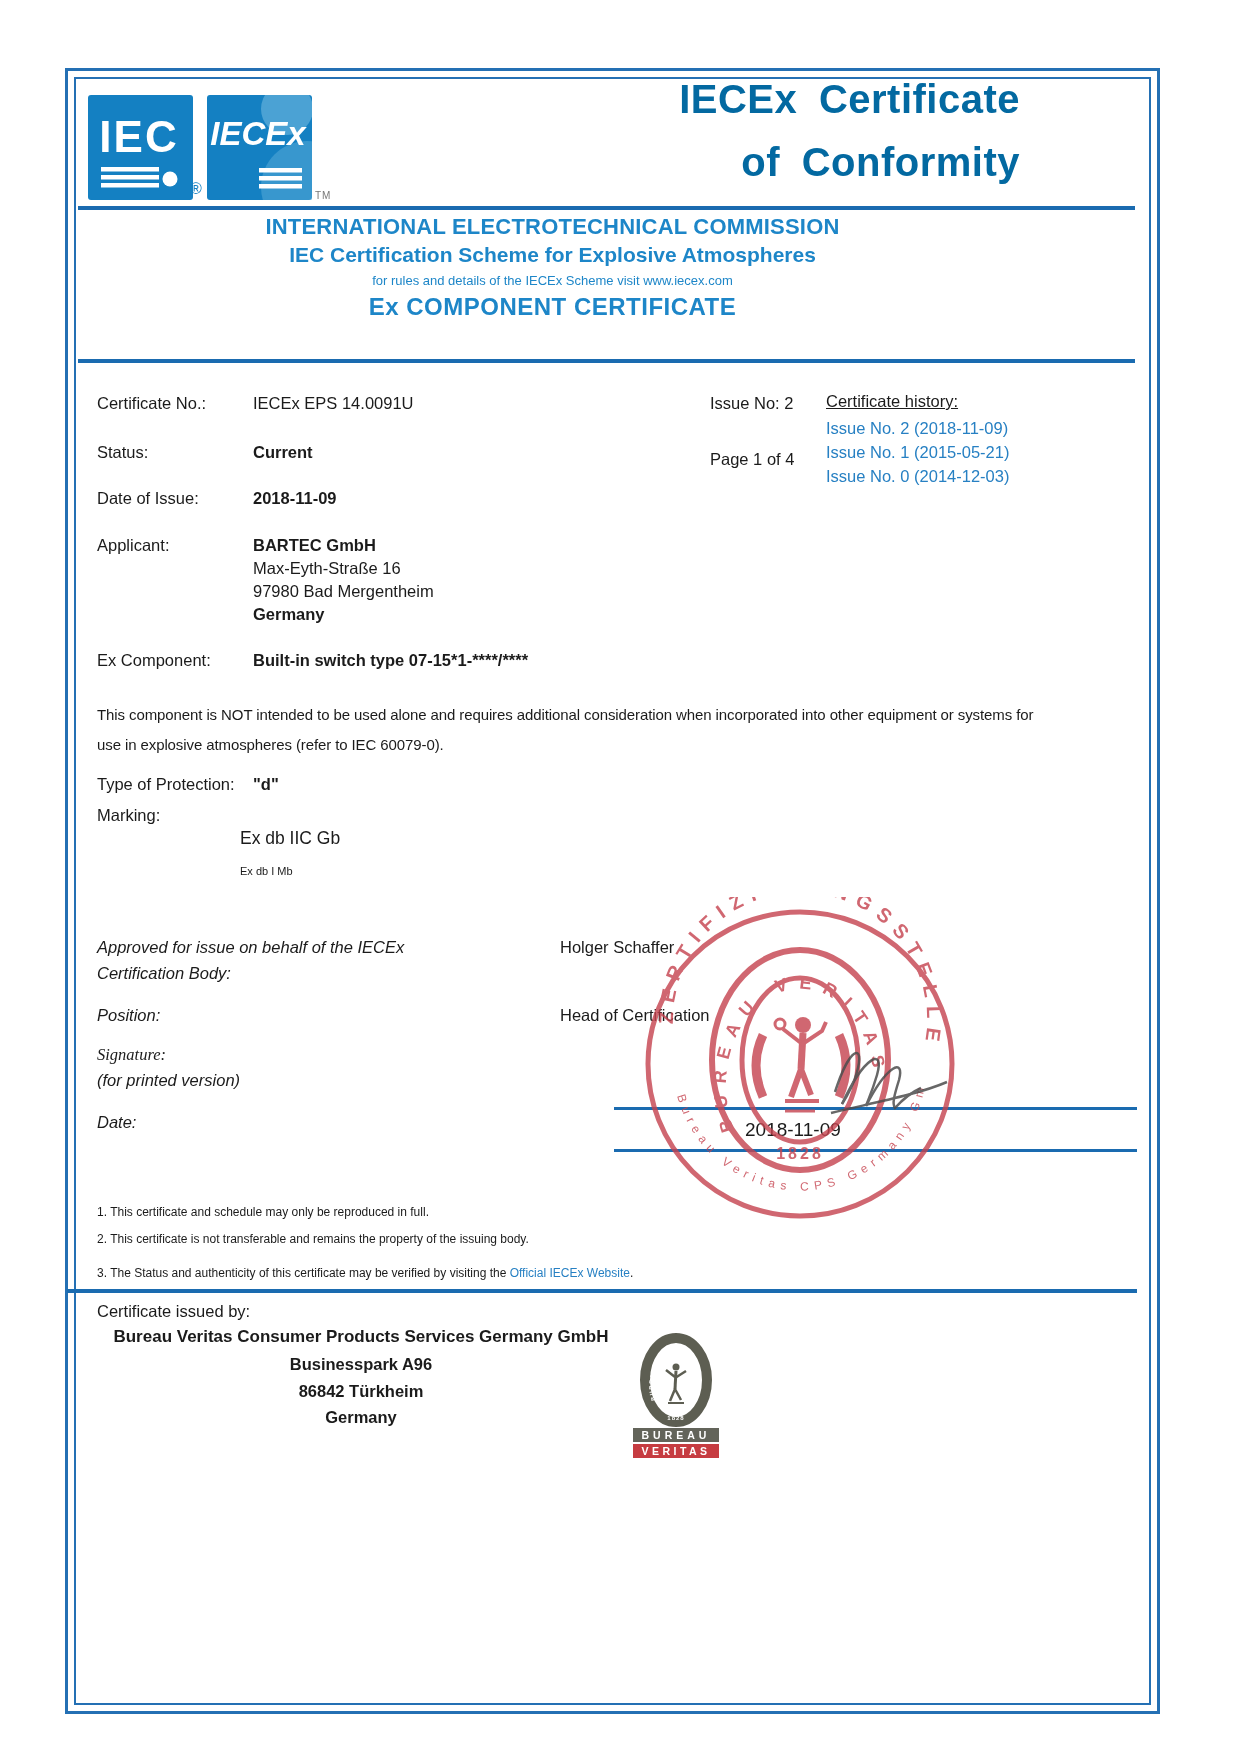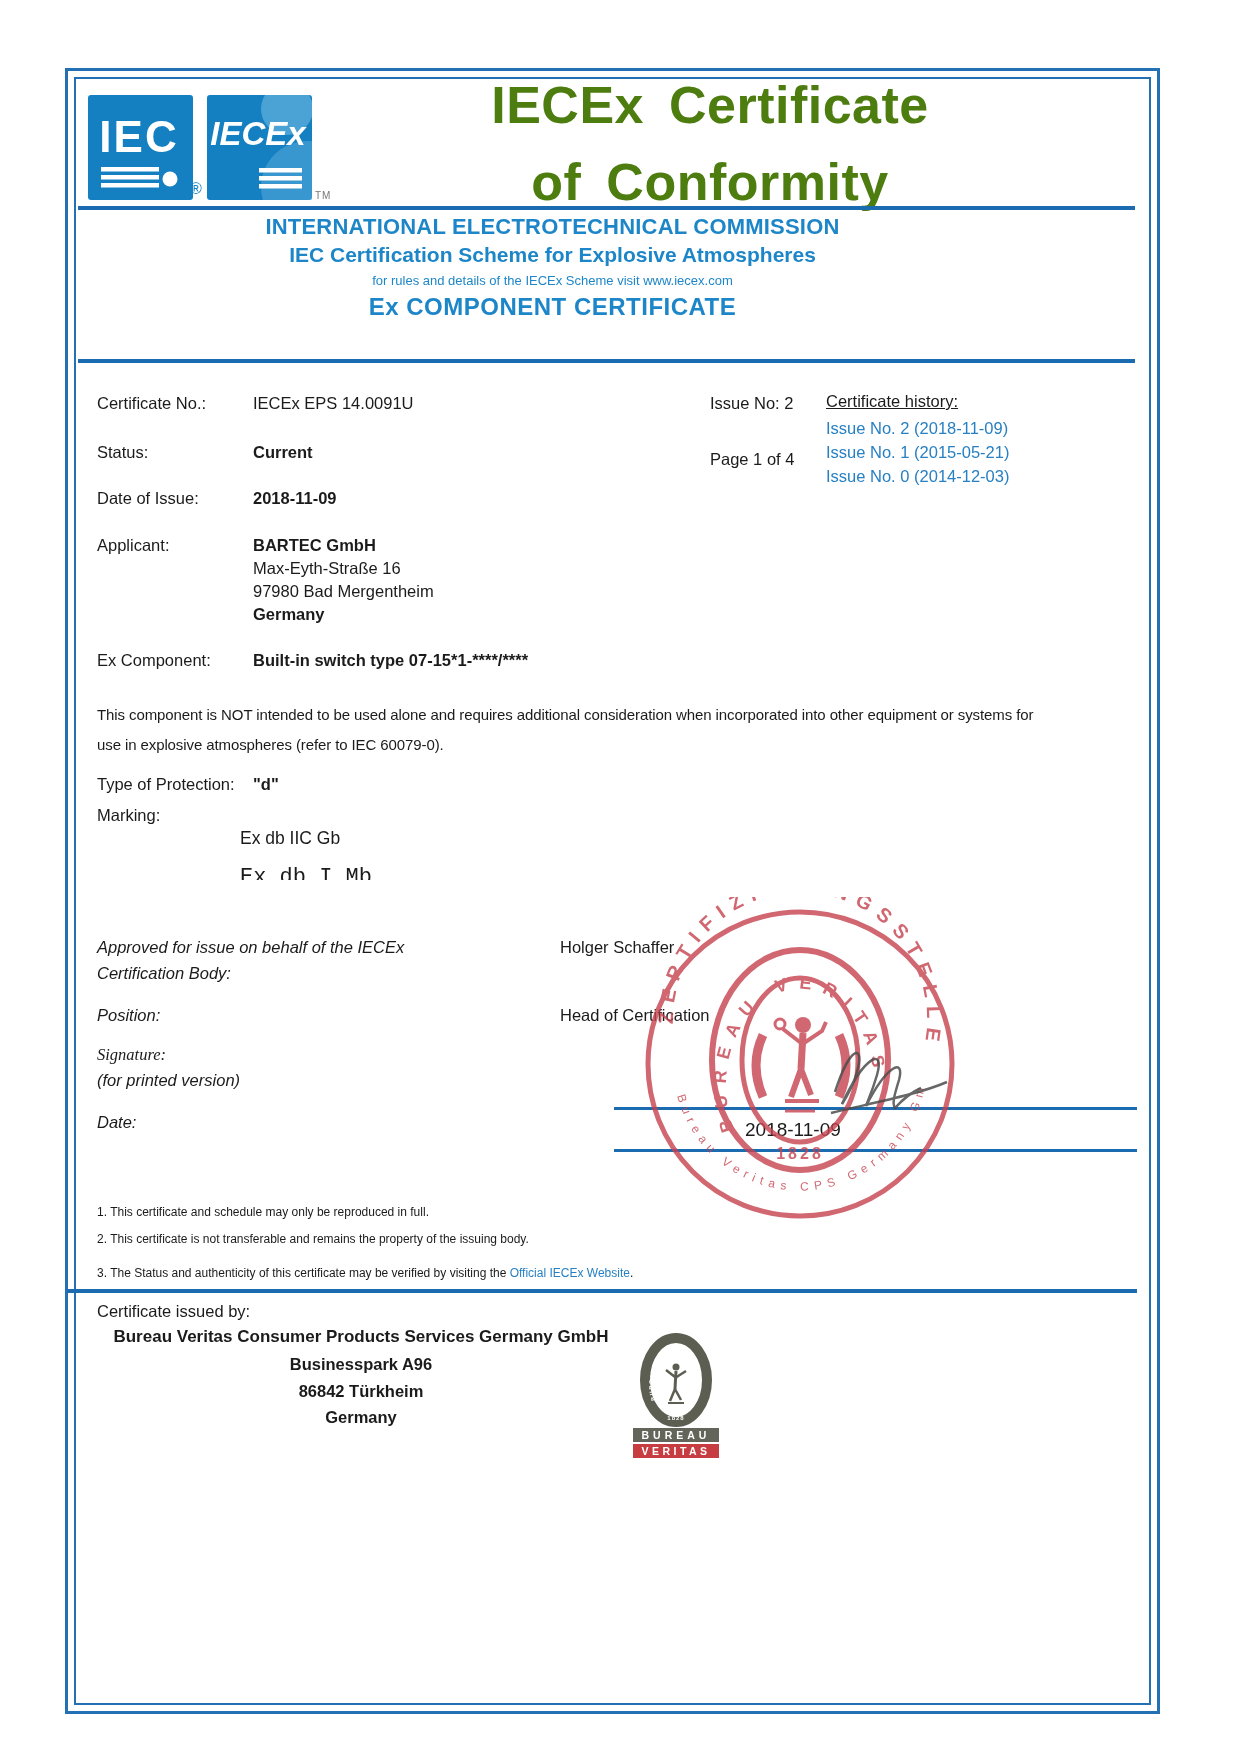--- a/index.html
+++ b/index.html
@@ -5,21 +5,21 @@
   html,body{margin:0;padding:0;background:#ffffff;}
   .sheet{
     position:relative;width:1240px;height:1754px;background:#ffffff;
     font-family:"Liberation Sans","DejaVu Sans",sans-serif;color:#1b1b1b;overflow:hidden;
   }
   .abs{position:absolute;line-height:1.15;}
   
   .b-outer{position:absolute;left:65px;top:68px;width:1089px;height:1640px;border:3px solid #2470b4;}
   .b-inner{position:absolute;left:74px;top:77px;width:1073px;height:1624px;border:2px solid #2470b4;}
   
-  .title{left:400px;top:76px;width:620px;text-align:center;color:#4d7c0f;font-weight:bold;font-size:52px;word-spacing:10px;letter-spacing:0.5px;}
+  .title{left:400px;top:76px;width:620px;text-align:right;color:#0369a1;font-weight:bold;font-size:40px;word-spacing:10px;letter-spacing:0.5px;}
   .title .t2{margin-top:17px;}
   .rule{position:absolute;background:#1a6bb0;}
   .orgblock{left:80px;top:214px;width:945px;text-align:center;color:#1d86c8;}
   .org1{font-size:22px;font-weight:bold;letter-spacing:0.2px;}
   .org2{font-size:21px;font-weight:bold;margin-top:4px;}
   .orgnote{font-size:13px;margin-top:7px;}
   .certtype{font-size:24px;font-weight:bold;margin-top:4px;letter-spacing:0.5px;}
   
   .lbl{font-size:16.5px;}
   .val{font-size:16.5px;}
@@ -107,21 +107,21 @@
   <div class="abs val bold" style="left:253px;top:651px;">Built-in switch type 07-15*1-****/****</div>
 
   <div class="abs para" style="left:97px;top:706px;">This component is NOT intended to be used alone and requires additional consideration when incorporated into other equipment or systems for</div>
   <div class="abs para" style="left:97px;top:736px;">use in explosive atmospheres (refer to IEC 60079-0).</div>
 
   <div class="abs lbl" style="left:97px;top:775px;">Type of Protection:</div>
   <div class="abs val bold" style="left:253px;top:775px;">"d"</div>
 
   <div class="abs lbl" style="left:97px;top:806px;">Marking:</div>
   <div class="abs val" style="left:240px;top:828px;font-size:17.5px;">Ex db IIC Gb</div>
-  <div class="abs val clip" style="left:240px;top:865px;font-size:22px;font-family:Liberation Mono, monospace;">Ex db I Mb</div>
+  <div class="abs val clip" style="left:240px;top:865px;font-size:11px;">Ex db I Mb</div>
 
   <div class="abs lbl ital" style="left:97px;top:938px;">Approved for issue on behalf of the IECEx</div>
   <div class="abs lbl ital" style="left:97px;top:964px;">Certification Body:</div>
   <div class="abs val" style="left:560px;top:938px;">Holger Schaffer</div>
 
   <div class="abs lbl ital" style="left:97px;top:1006px;">Position:</div>
   <div class="abs val" style="left:560px;top:1006px;">Head of Certification</div>
 
   <div class="abs lbl ital" style="left:97px;top:1046px;font-family:Liberation Serif, serif;">Signature:</div>
   <div class="abs lbl ital" style="left:97px;top:1071px;">(for printed version)</div>

